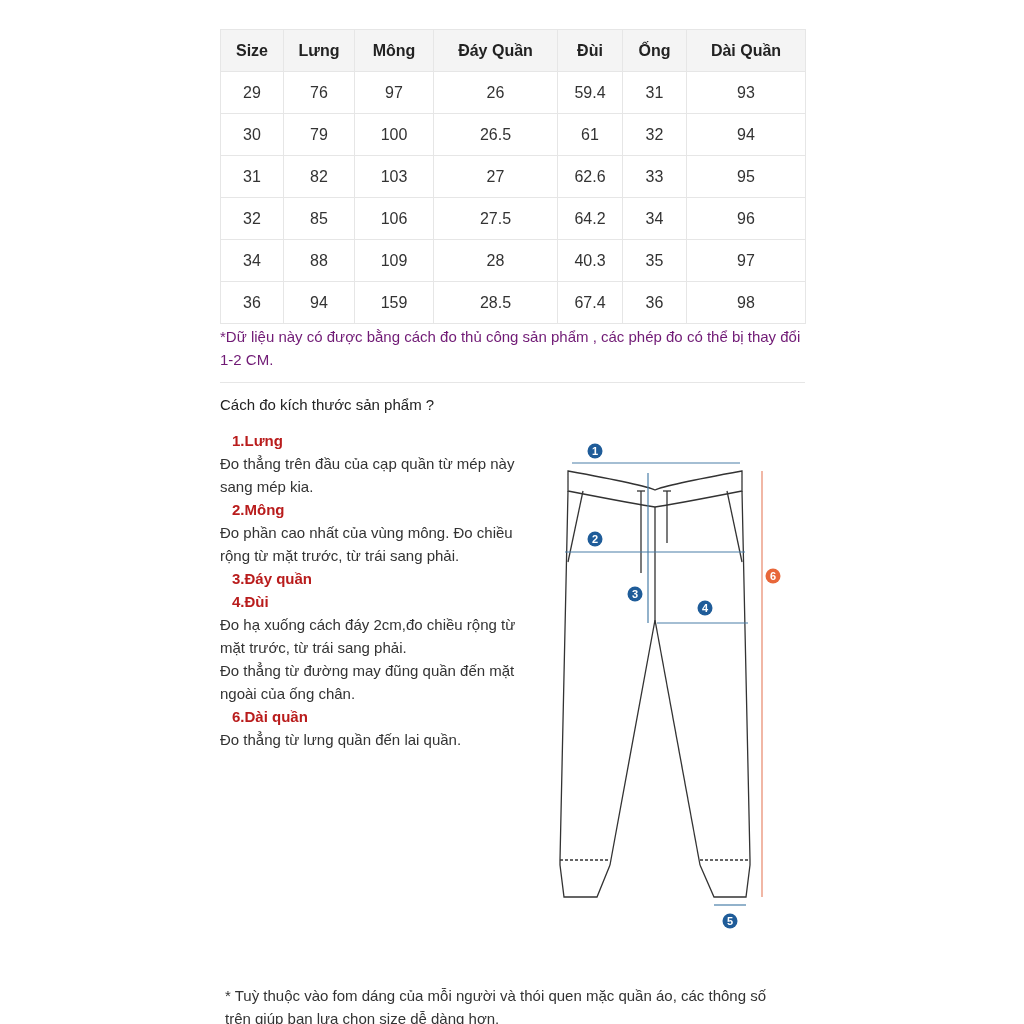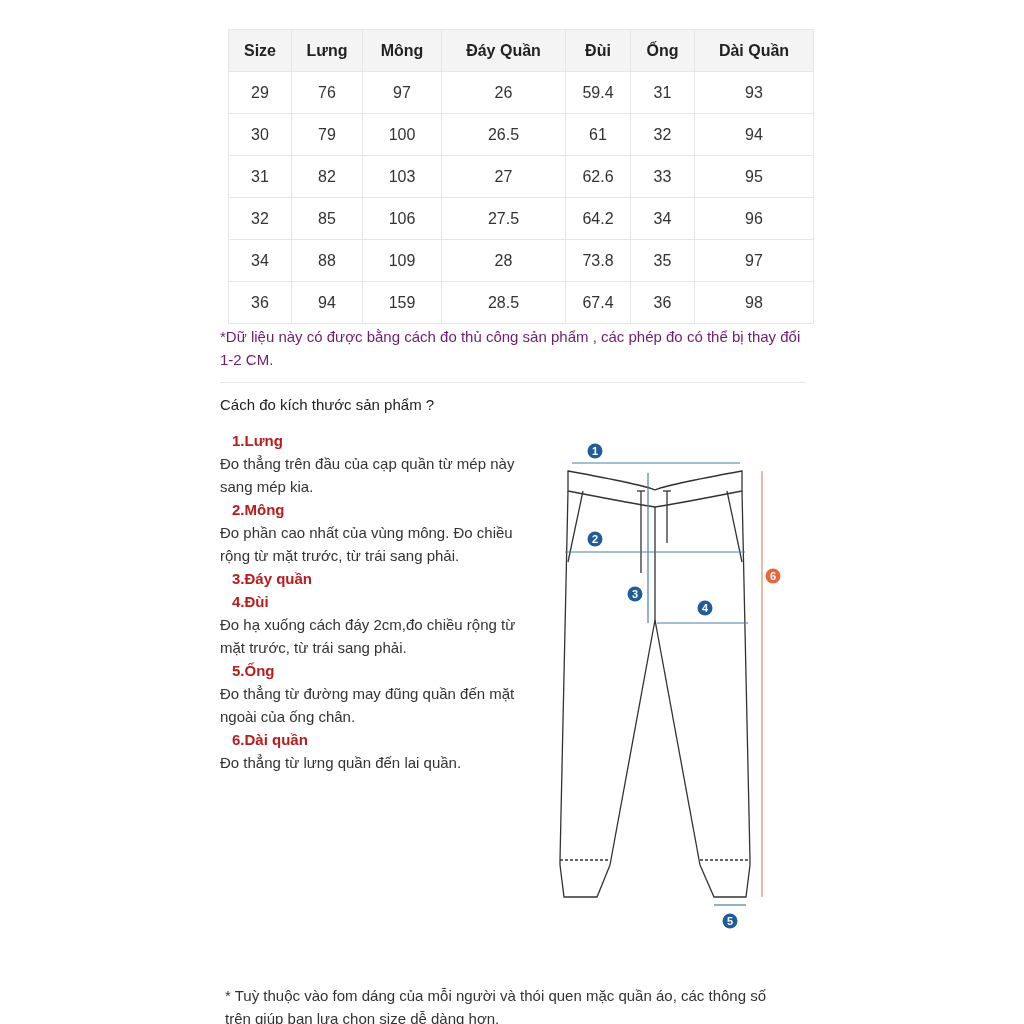--- a/index.html
+++ b/index.html
@@ -4,21 +4,20 @@
 <style>
   html, body { margin: 0; padding: 0; background: #ffffff; }
   body {
     width: 1024px; height: 1024px; position: relative; overflow: hidden;
     font-family: "Liberation Sans", sans-serif; color: #222;
   }
   .size-table {
     position: absolute; left: 220px; top: 29px; width: 585px;
     border-collapse: collapse; table-layout: fixed;
     font-size: 16px;
-    margin-left: 8px;
   }
   .size-table th, .size-table td {
     border: 1px solid #e6e6e6; text-align: center; height: 41px; padding: 0;
   }
   .size-table th { background: #f4f4f4; font-weight: bold; color: #222; }
   .size-table td { color: #333; }
   .note {
     position: absolute; left: 220px; top: 325px; width: 590px;
     font-size: 15px; line-height: 23px; color: #701a75;
   }
@@ -99,21 +98,21 @@
         <td>27.5</td>
         <td>64.2</td>
         <td>34</td>
         <td>96</td>
       </tr>
       <tr>
         <td>34</td>
         <td>88</td>
         <td>109</td>
         <td>28</td>
-        <td>73.8</td>
+        <td>40.3</td>
         <td>35</td>
         <td>97</td>
       </tr>
       <tr>
         <td>36</td>
         <td>94</td>
         <td>159</td>
         <td>28.5</td>
         <td>67.4</td>
         <td>36</td>
@@ -127,21 +126,20 @@
 <div class="section-title">Cách đo kích thước sản phẩm ?</div>
 
 <div class="steps" id="steps">
     <div class="step-title">1.Lưng</div>
     <div class="step-text">Đo thẳng trên đầu của cạp quần từ mép này sang mép kia.</div>
     <div class="step-title">2.Mông</div>
     <div class="step-text">Đo phần cao nhất của vùng mông. Đo chiều rộng từ mặt trước, từ trái sang phải.</div>
     <div class="step-title">3.Đáy quần</div>
     <div class="step-title">4.Đùi</div>
     <div class="step-text">Đo hạ xuống cách đáy 2cm,đo chiều rộng từ mặt trước, từ trái sang phải.</div>
-    <div class="step-title">5.Ống</div>
     <div class="step-text">Đo thẳng từ đường may đũng quần đến mặt ngoài của ống chân.</div>
     <div class="step-title">6.Dài quần</div>
     <div class="step-text">Đo thẳng từ lưng quần đến lai quần.</div>
   </div>
 
 <svg class="diagram" viewBox="0 0 260 500" xmlns="http://www.w3.org/2000/svg">
   <g fill="none" stroke="#333" stroke-width="1.3">
 
     <path d="M28 36 Q 105 50 115 55 Q 125 50 202 36 L 202 56 Q 130 70 115 72 Q 100 70 28 56 Z"></path>
 

